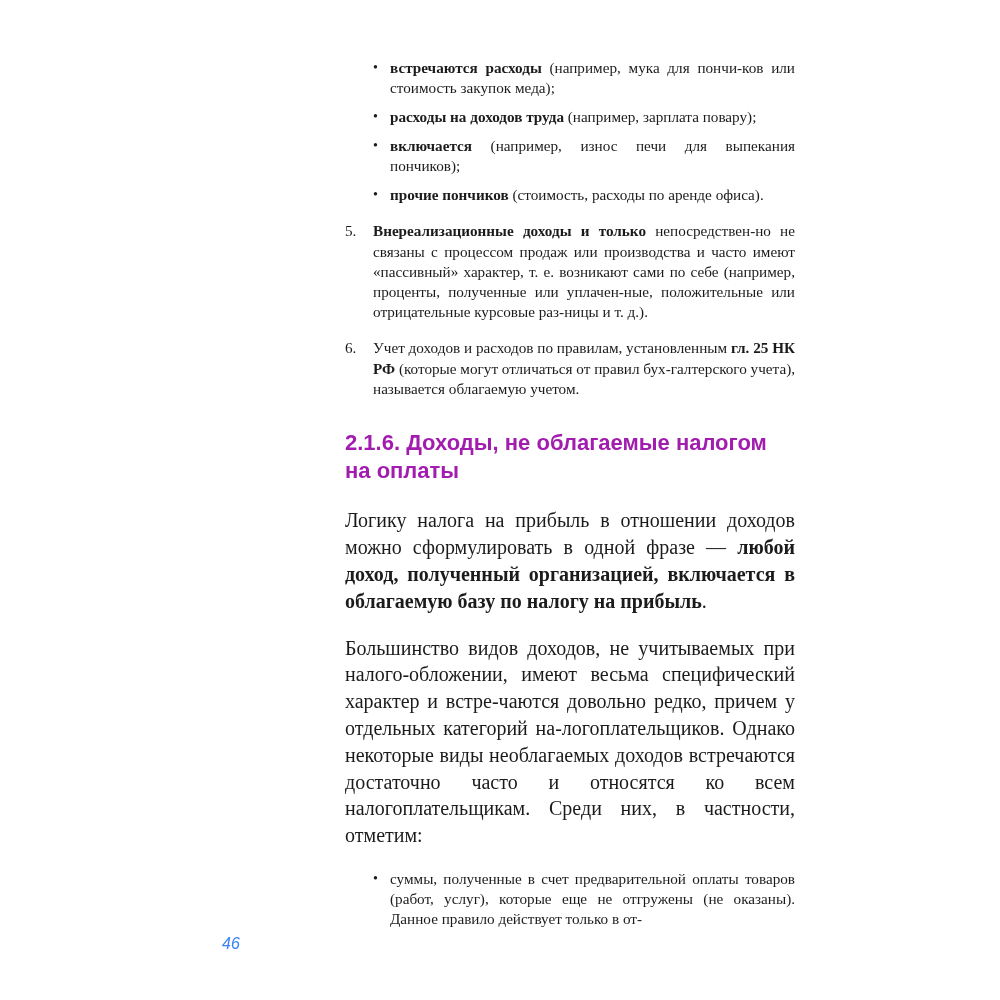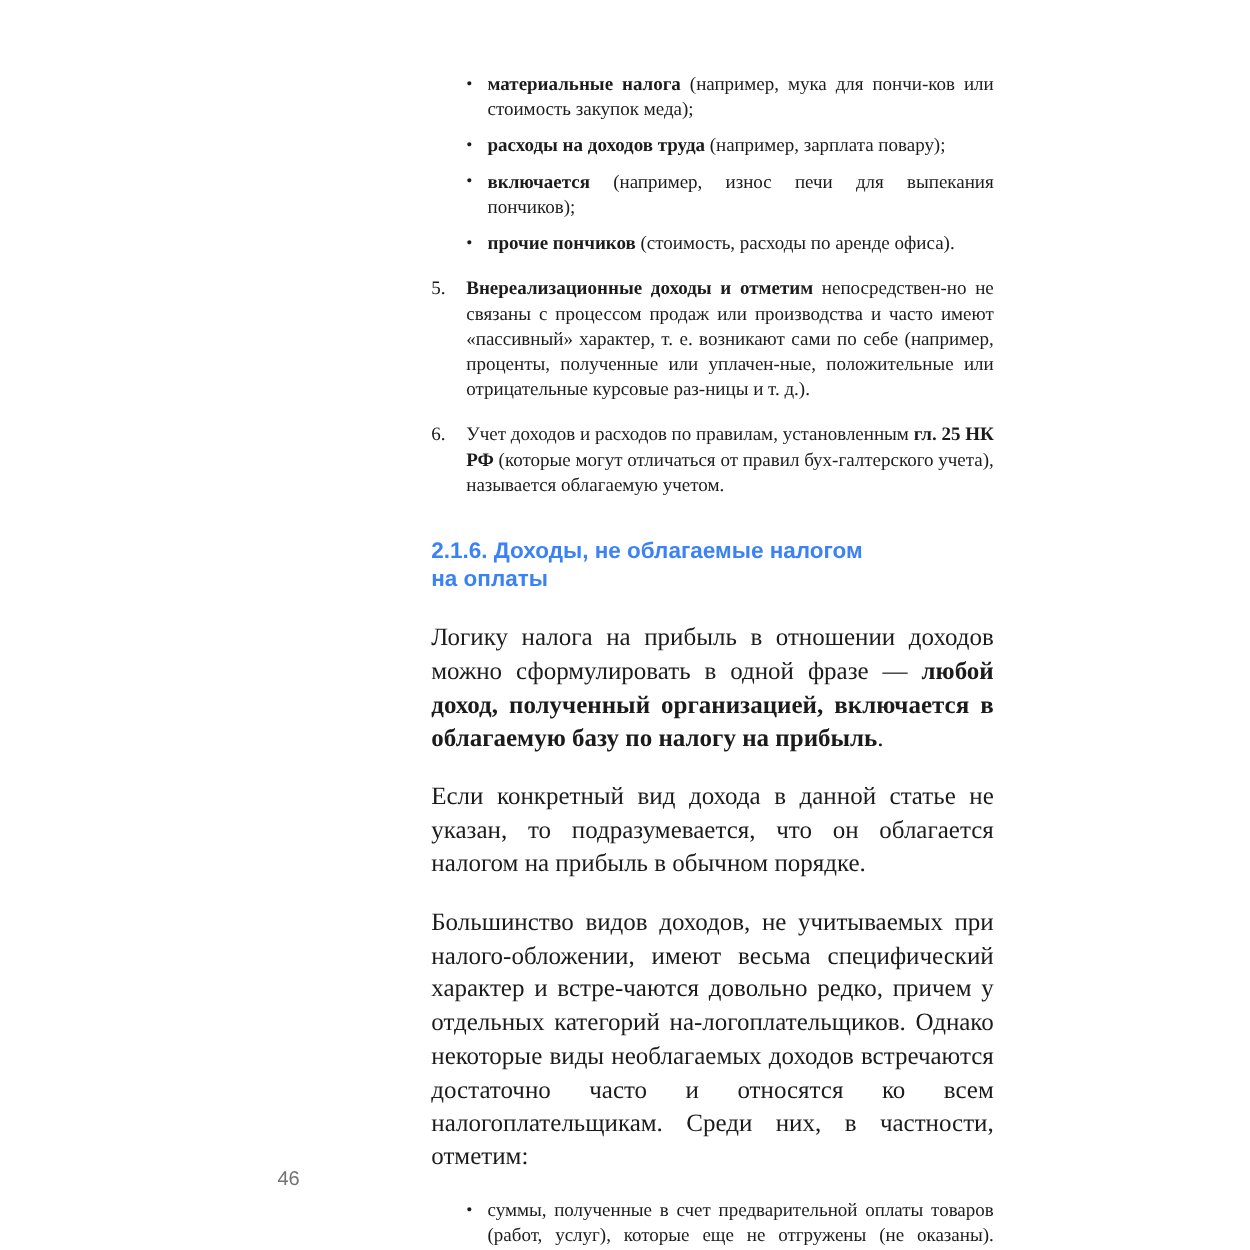--- a/index.html
+++ b/index.html
@@ -68,25 +68,25 @@
   .num-item .num-marker {
     position: absolute;
     left: 0;
     top: 0;
   }
 
   
   .section-heading {
     font-family: "Liberation Sans", sans-serif;
     font-weight: bold;
-    font-size: 18px;
+    font-size: 22px;
     line-height: 1.28;
     margin-top: 30px;
     margin-bottom: 4px;
-    color: #3b82f6;
+    color: #a21caf;
   }
 
   
   .para {
     font-size: 20px;
     line-height: 1.34;
     text-align: justify;
     margin-top: 19px;
   }
   .para.first {
@@ -101,61 +101,61 @@
     padding-left: 45px;
     margin-bottom: 0;
   }
 
   .page-number {
     position: absolute;
     left: 222px;
     top: 935px;
     font-family: "Liberation Sans", sans-serif;
     font-size: 16px;
-    color: #737373;
+    color: #3b82f6;
+    font-style: italic;
   }
 </style>
 </head>
 <body>
 
 <div class="page">
   <div class="content">
 
     <ul class="bullet-list">
       <li class="bullet-item">
-        <span class="bullet-dot">•</span><span class="bold">материальные налога</span><span> (например, мука для пончи-ков или стоимость закупок меда);</span>
+        <span class="bullet-dot">•</span><span class="bold">встречаются расходы</span><span> (например, мука для пончи-ков или стоимость закупок меда);</span>
       </li>
       <li class="bullet-item">
         <span class="bullet-dot">•</span><span class="bold">расходы на доходов труда</span><span> (например, зарплата повару);</span>
       </li>
       <li class="bullet-item">
         <span class="bullet-dot">•</span><span class="bold">включается</span><span> (например, износ печи для выпекания пончиков);</span>
       </li>
       <li class="bullet-item">
         <span class="bullet-dot">•</span><span class="bold">прочие пончиков</span><span> (стоимость, расходы по аренде офиса).</span>
       </li>
     </ul>
 
     <div class="num-item">
-      <span class="num-marker">5.</span><span class="bold">Внереализационные доходы и отметим</span><span> непосредствен-но не связаны с процессом продаж или производства и часто имеют «пассивный» характер, т. е. возникают сами по себе (например, проценты, полученные или уплачен-ные, положительные или отрицательные курсовые раз-ницы и т. д.).</span>
+      <span class="num-marker">5.</span><span class="bold">Внереализационные доходы и только</span><span> непосредствен-но не связаны с процессом продаж или производства и часто имеют «пассивный» характер, т. е. возникают сами по себе (например, проценты, полученные или уплачен-ные, положительные или отрицательные курсовые раз-ницы и т. д.).</span>
     </div>
 
     <div class="num-item">
       <span class="num-marker">6.</span><span>Учет доходов и расходов по правилам, установленным </span><span class="bold">гл. 25 НК РФ</span><span> (которые могут отличаться от правил бух-галтерского учета), называется облагаемую учетом.</span>
     </div>
 
     <div class="section-heading">
       <div>2.1.6. Доходы, не облагаемые налогом</div>
       <div>на оплаты</div>
     </div>
 
     <p class="para first"><span>Логику налога на прибыль в отношении доходов можно сформулировать в одной фразе — </span><span class="bold">любой доход, полученный организацией, включается в облагаемую базу по налогу на прибыль</span><span>.</span></p>
 
 
-    <p class="para"><span>Если конкретный вид дохода в данной статье не указан, то подразумевается, что он облагается налогом на прибыль в обычном порядке.</span></p>
 
     <p class="para"><span>Большинство видов доходов, не учитываемых при налого-обложении, имеют весьма специфический характер и встре-чаются довольно редко, причем у отдельных категорий на-логоплательщиков. Однако некоторые виды необлагаемых доходов встречаются достаточно часто и относятся ко всем налогоплательщикам. Среди них, в частности, отметим:</span></p>
 
     <ul class="bullet-list tail">
       <li class="bullet-item">
         <span class="bullet-dot">•</span><span>суммы, полученные в счет предварительной оплаты товаров (работ, услуг), которые еще не отгружены (не оказаны). Данное правило действует только в от-</span>
       </li>
     </ul>
 
   </div>

